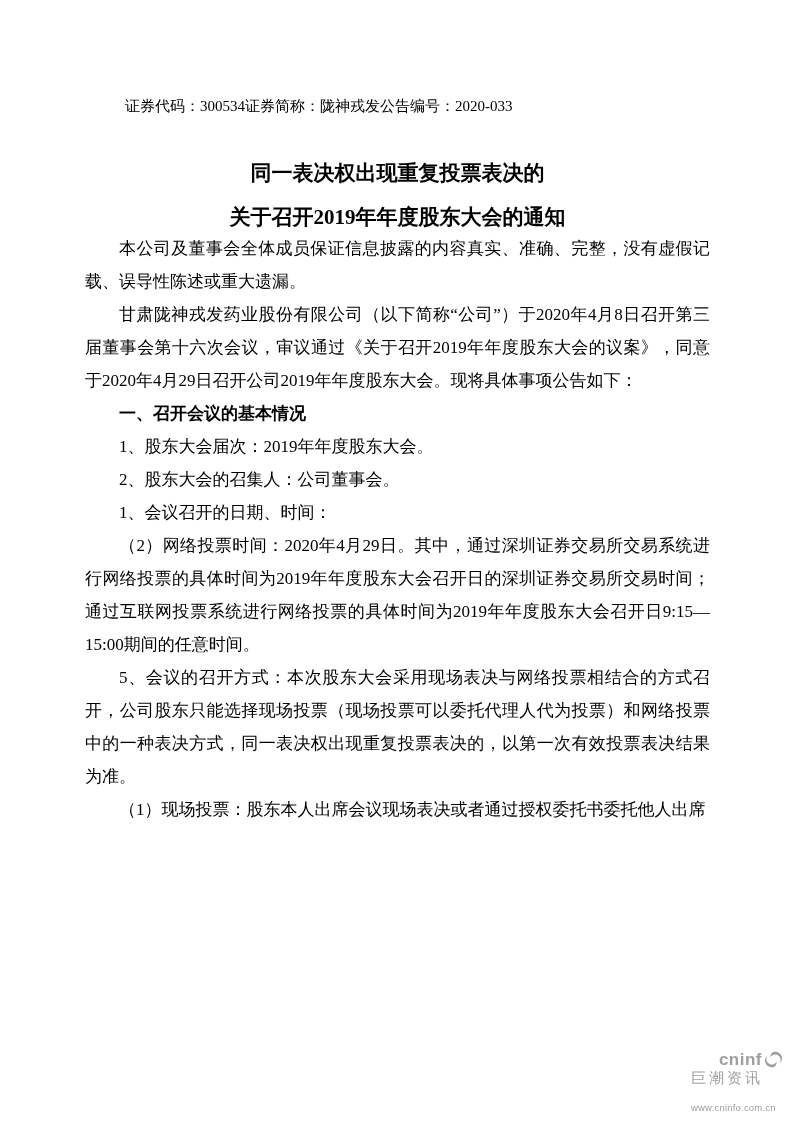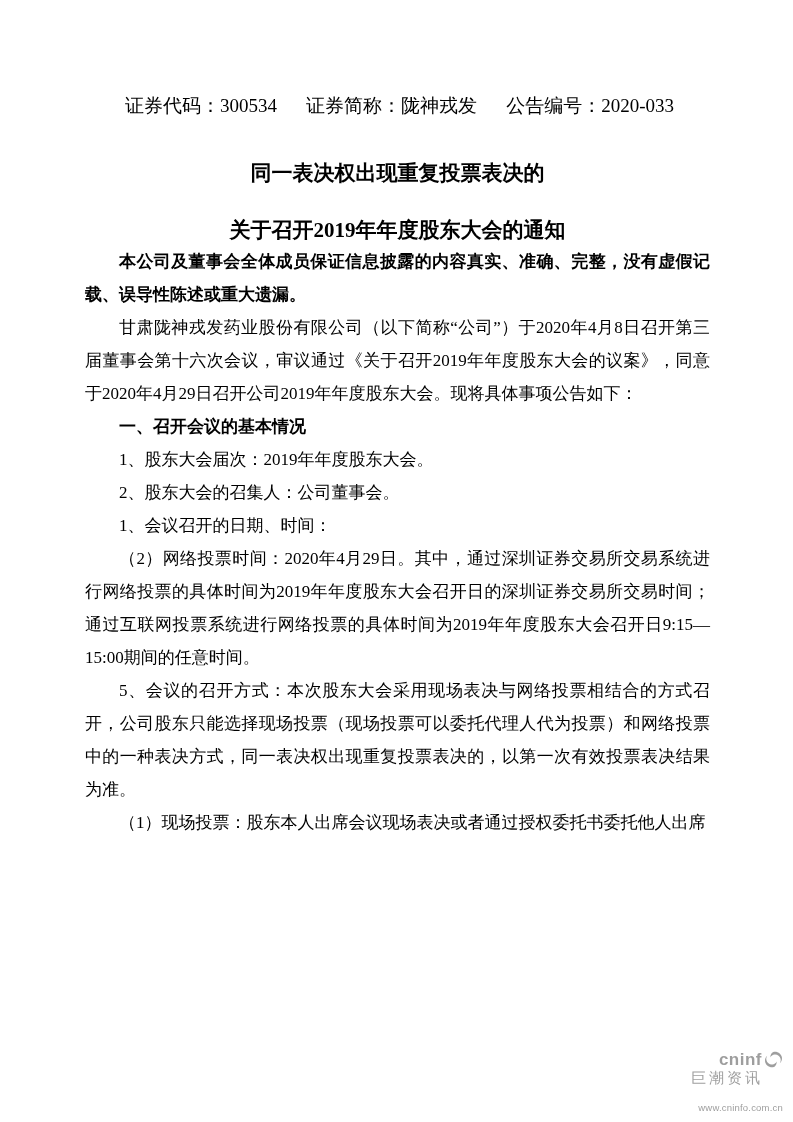--- a/index.html
+++ b/index.html
@@ -10,53 +10,51 @@
     background: #ffffff;
     color: #000000;
     font-family: "Liberation Serif", "DejaVu Serif", serif;
     overflow: hidden;
   }
   .content {
     padding: 96px 83px 0 85px; 
   }
   .doc-header {
     display: flex;
-    justify-content: space-between;
-    font-size: 19px;
+    font-size: 15px;
     line-height: 20px;
     padding: 0 36px 0 40px;
     white-space: nowrap;
   }
   .doc-title {
     text-align: center;
     font-weight: bold;
     font-size: 21px;
     line-height: 30px;
   }
   .title-1 { margin-top: 42px; }
-  .title-2 { margin-top: 27px; }
+  .title-2 { margin-top: 14px; }
   p.body-par {
     margin: 0;
     font-size: 17px;
     line-height: 33px;
     text-align: justify;
     text-indent: 2em;
   }
   .notice {
     margin-top: 42px;
-    font-weight: bold;
+    font-weight: normal;
   }
   .intro { margin-top: 34px; }
   .sec-heading { font-weight: bold; }
   .footer-logo {
     position: absolute;
     right: 10px;
     bottom: 10px;
     color: #9e9e9e;
-    text-align: right;
     font-family: "Liberation Sans", "DejaVu Sans", sans-serif;
     line-height: 1;
   }
   .logo-row {
     display: flex;
     align-items: center;
     justify-content: flex-end;
     gap: 2px;
   }
   .logo-word {

